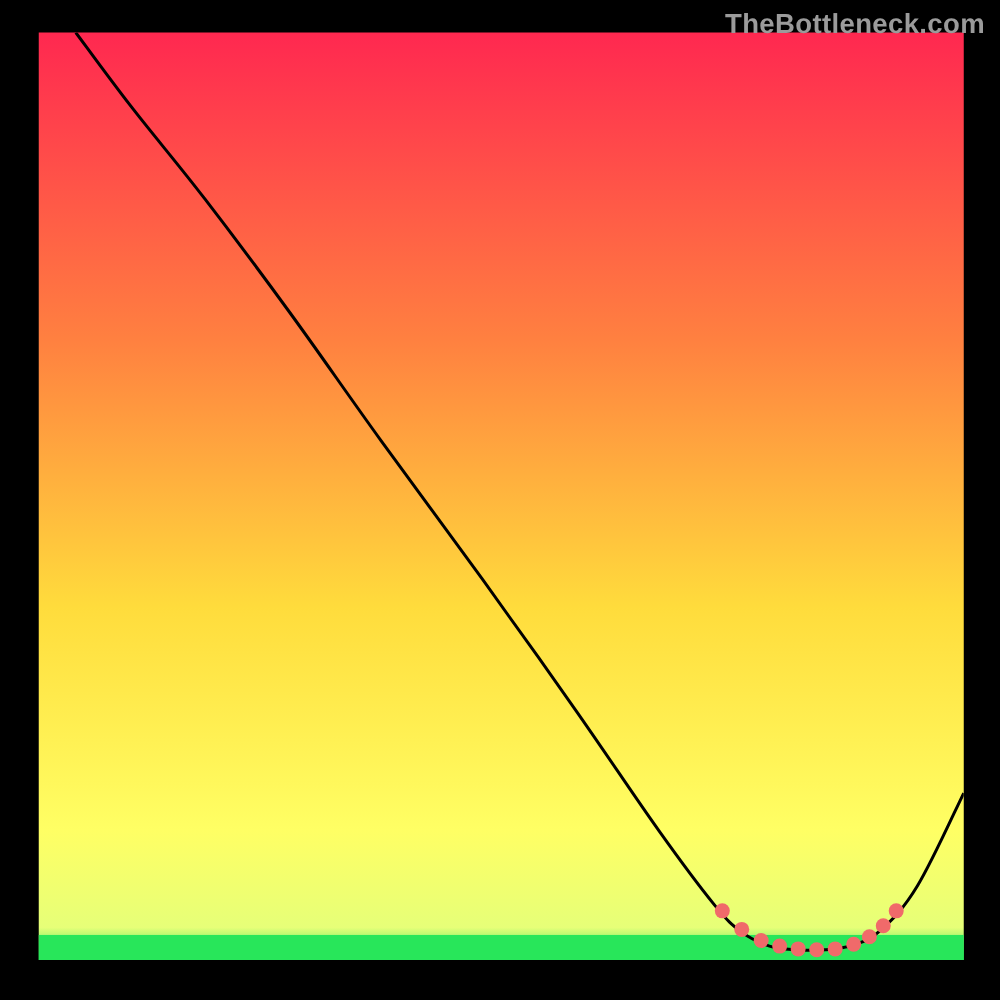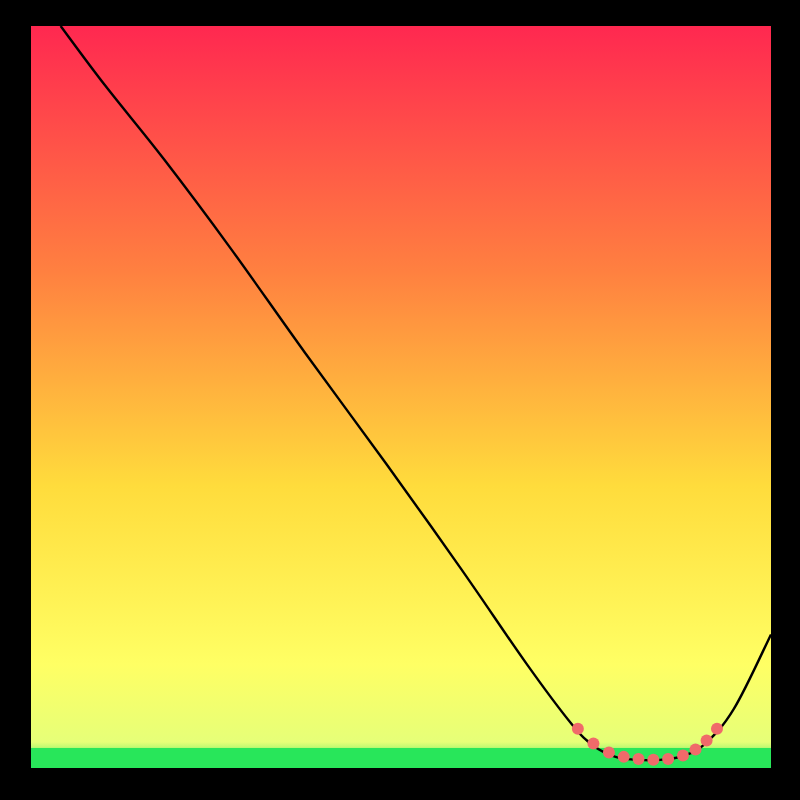--- a/index.html
+++ b/index.html
@@ -65,13 +65,14 @@
         <circle cx="638.54" cy="759.10" r="6" fill="#f06a6a"></circle>
         <circle cx="653.34" cy="759.84" r="6" fill="#f06a6a"></circle>
         <circle cx="668.14" cy="759.10" r="6" fill="#f06a6a"></circle>
         <circle cx="682.94" cy="755.39" r="6" fill="#f06a6a"></circle>
         <circle cx="695.52" cy="749.45" r="6" fill="#f06a6a"></circle>
         <circle cx="706.62" cy="740.55" r="6" fill="#f06a6a"></circle>
         <circle cx="716.98" cy="728.67" r="6" fill="#f06a6a"></circle>
       </g>
   </svg>
 
+  <div class="watermark" style="top: 6px; right: 12px;">TheBottleneck.com</div>
 </div>
 
 </body></html>

